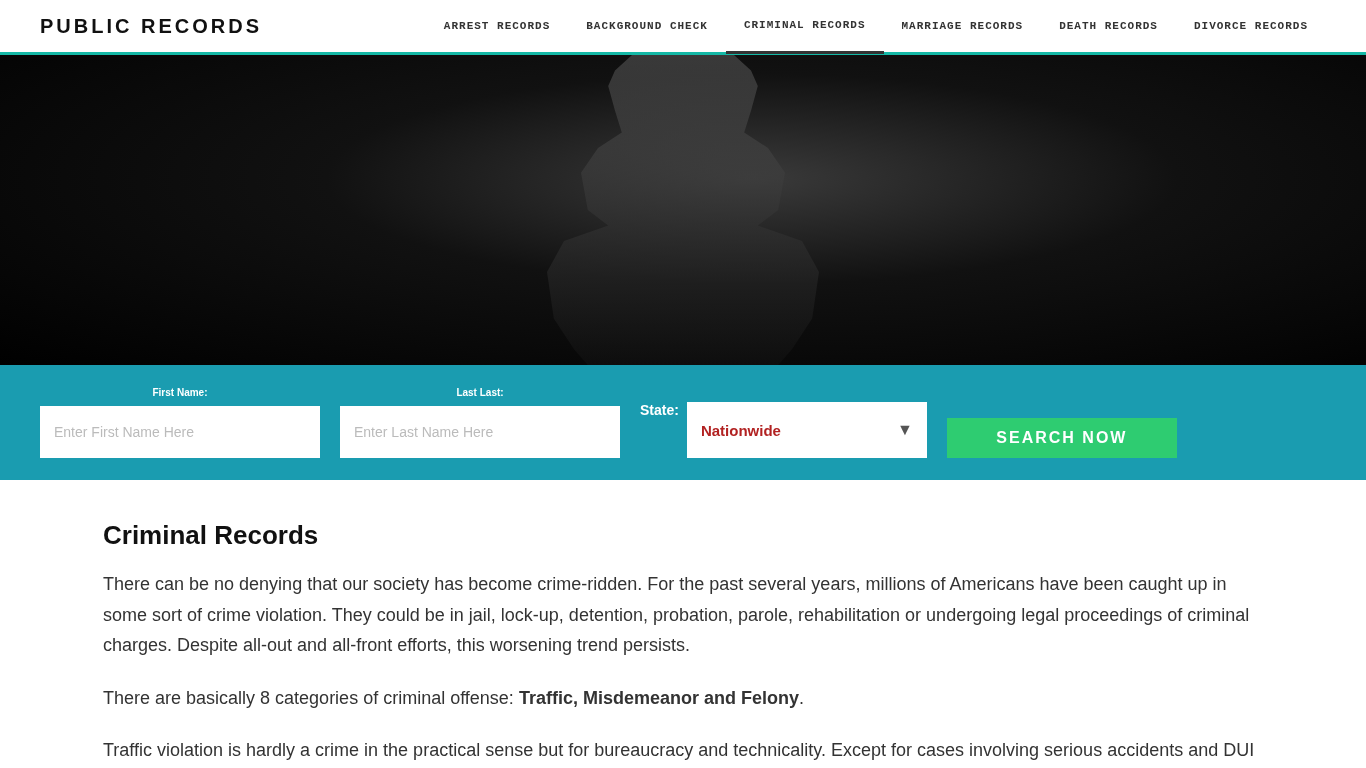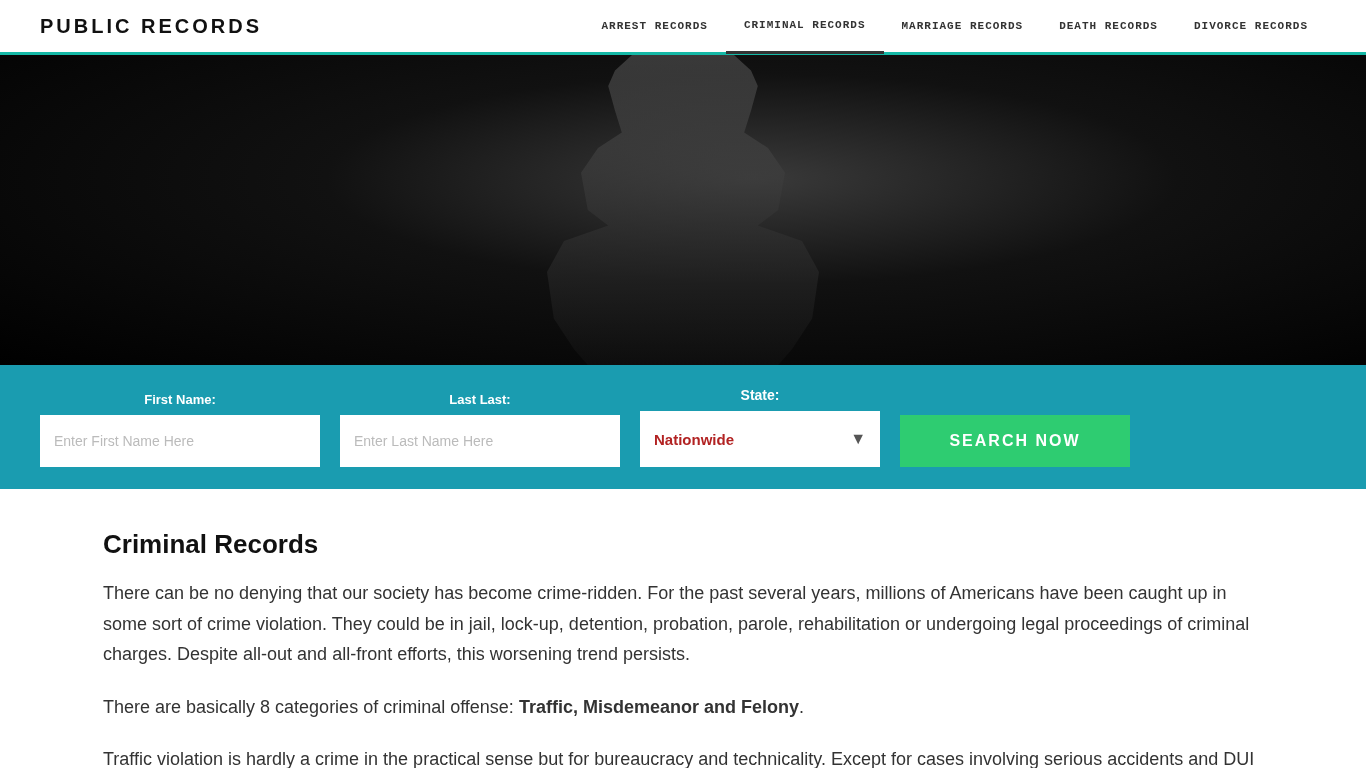--- a/index.html
+++ b/index.html
@@ -90,40 +90,40 @@
       align-items: flex-end;
       gap: 20px;
     }
     .search-field {
       display: flex;
       flex-direction: column;
       gap: 8px;
     }
     .search-field label {
       font-family: Arial, sans-serif;
-      font-size: 13px;
+      font-size: 10px;
       font-weight: 600;
       color: #fff;
       text-align: center;
     }
     .search-field input {
       width: 280px;
       height: 52px;
       border: none;
       padding: 8px 14px;
       font-size: 14px;
       color: #999;
       background: #fff;
       outline: none;
     }
     .search-field input::placeholder { color: #bbb; }
 
     .state-field {
       display: flex;
-      flex-direction: column;
+      flex-direction: row;
       gap: 8px;
     }
     .state-field label {
       font-family: Arial, sans-serif;
       font-size: 14px;
       font-weight: 600;
       color: #fff;
       text-align: center;
     }
     .state-select-wrapper {
@@ -151,21 +151,21 @@
       right: 14px;
       top: 50%;
       transform: translateY(-50%);
       pointer-events: none;
       color: #555;
       font-size: 16px;
     }
 
     .search-btn {
       width: 230px;
-      height: 52px;
+      height: 40px;
       background: #2ecc71;
       border: none;
       color: #fff;
       font-family: Arial, sans-serif;
       font-size: 16px;
       font-weight: 700;
       letter-spacing: 2px;
       text-transform: uppercase;
       cursor: pointer;
       margin-top: 26px;
@@ -193,20 +193,21 @@
     }
     .content p strong { font-weight: 700; }
   </style>
 </head>
 <body>
 
 <header>
   <div class="site-logo">PUBLIC RECORDS</div>
   <nav>
     <a href="#">ARREST RECORDS</a>
+    <a href="#">BACKGROUND CHECK</a>
     <a href="#" class="active">CRIMINAL RECORDS</a>
     <a href="#">MARRIAGE RECORDS</a>
     <a href="#">DEATH RECORDS</a>
     <a href="#">DIVORCE RECORDS</a>
   </nav>
 </header>
 
 <div class="hero">
   <div class="hero-overlay"></div>
   <div class="hero-figure"></div>

